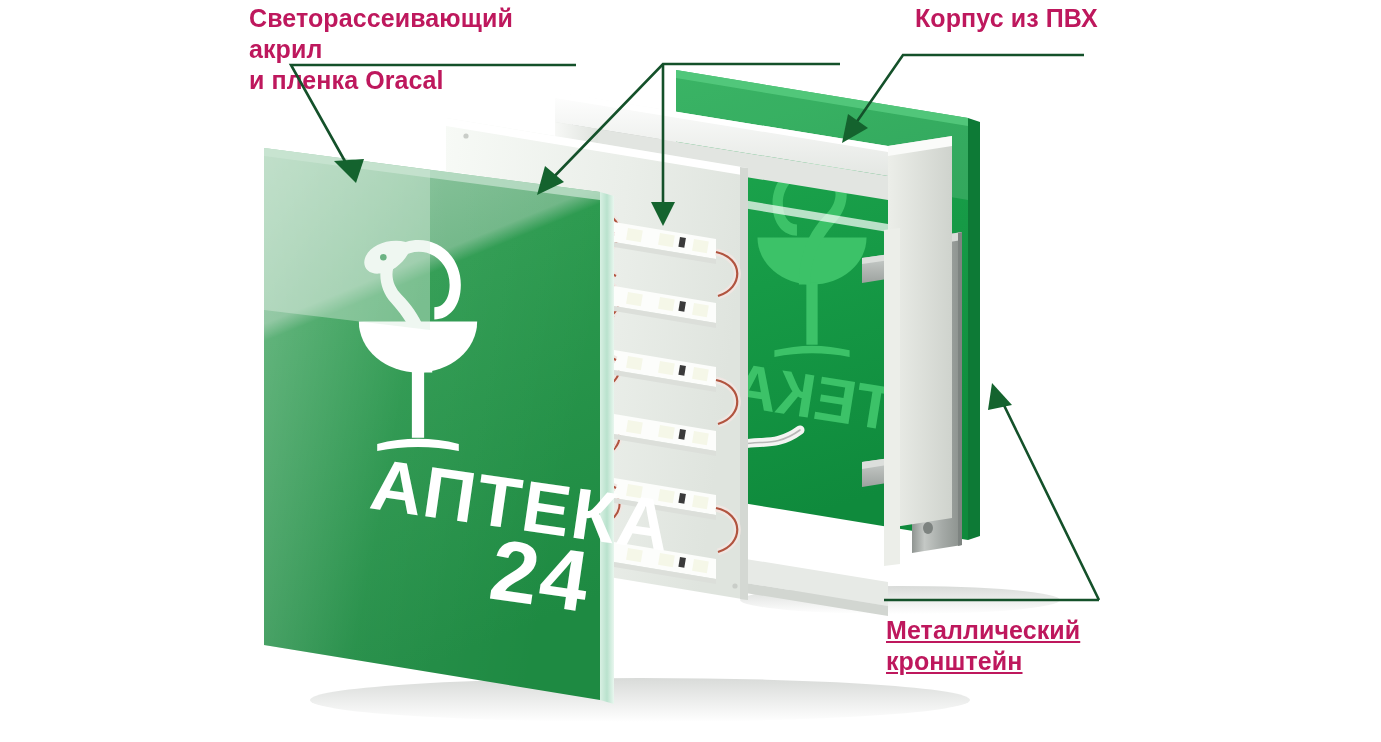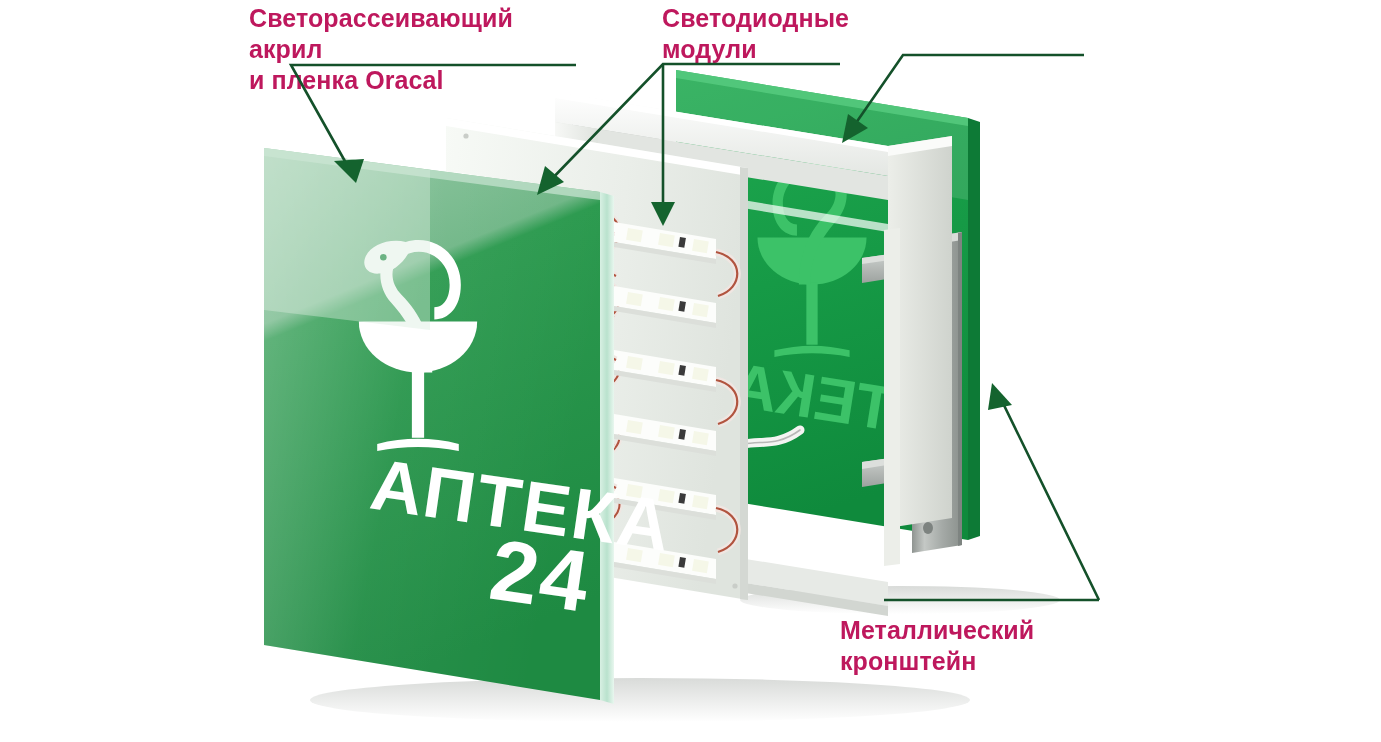--- a/index.html
+++ b/index.html
@@ -20,21 +20,21 @@
     font-weight:bold;
     font-size:25px;
     line-height:31px;
     letter-spacing:0.1px;
     white-space:pre-line;
     font-family:"Liberation Sans", sans-serif;
   }
   #label-acryl{left:249px;top:3px;width:330px;}
   #label-led  {left:662px;top:3px;width:230px;}
   #label-pvc  {left:915px;top:3px;width:300px;}
-  #label-bracket{left:840px;top:615px;width:300px;}
+  #label-bracket{left:886px;top:615px;width:300px;text-decoration:underline;}
 
   
   svg.overlay{position:absolute;left:0;top:0;width:1381px;height:742px;overflow:visible;}
   #art{z-index:1;}
   #leaders{z-index:30;pointer-events:none;}
   .leader{fill:none;stroke:#14512a;stroke-width:2.6;stroke-linejoin:miter;stroke-linecap:butt;}
   .arrowhead{fill:#14632e;}
 </style>
 </head>
 <body>
@@ -385,18 +385,17 @@
     </g>
 
     <g>
       <path class="leader" d="M 1099 600 L 884 600 M 1099 600 L 999 395"></path>
       <polygon class="arrowhead" points="992,383 1012,405 988,410"></polygon>
     </g>
   </svg>
 
   <div class="callout" id="label-acryl">Светорассеивающий акрил
 и пленка Oracal</div>
-  <div class="callout" id="label-led">Светодиодные
-модули</div>
+  <div class="callout" id="label-pvc">Корпус из ПВХ</div>
   <div class="callout" id="label-bracket">Металлический
 кронштейн</div>
 
 </div>
 
 </body></html>

